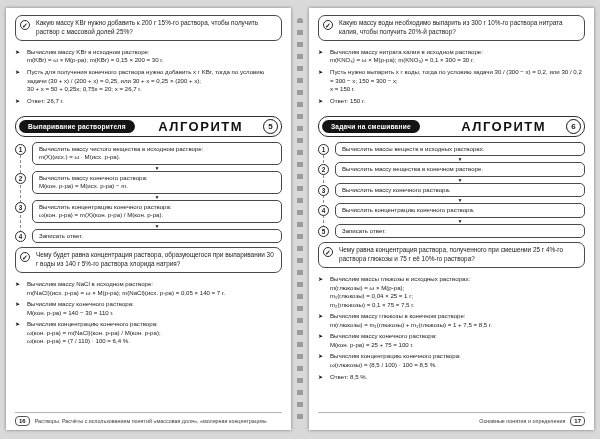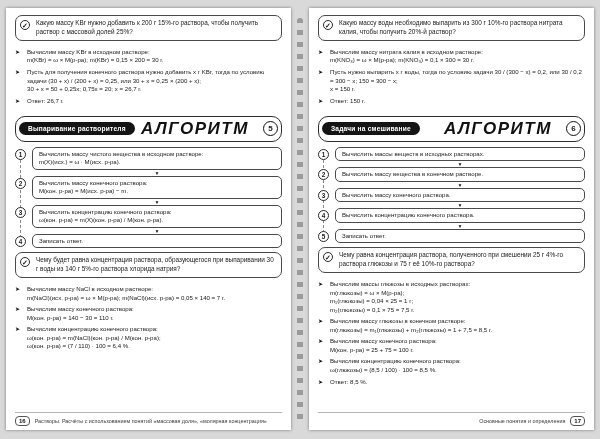--- a/index.html
+++ b/index.html
@@ -49,22 +49,22 @@
     background: #fff;
   }
   .algo-title {
     background: #141414; color: #fff;
     border-radius: 8px; padding: 3px 9px;
     font-size: 6.6px; font-weight: bold; letter-spacing: .2px;
     white-space: nowrap;
   }
   .algo-label {
     flex: 1; text-align: right;
-    font-size: 17px; font-weight: bold; letter-spacing: 1.5px;
-    padding-right: 14px; color: #111; font-style: italic;
+    font-size: 13px; font-weight: bold; letter-spacing: 1.5px;
+    padding-right: 20px; color: #111;
   }
   .algo-num {
     width: 15px; height: 15px; flex: 0 0 15px;
     border: 1.6px solid #141414; border-radius: 50%;
     display: flex; align-items: center; justify-content: center;
     font-size: 8px; font-weight: bold;
   }
   .steps { position: relative; margin-bottom: 4px; }
   .connector {
     position: absolute; left: 5px; top: 8px; bottom: 10px;

